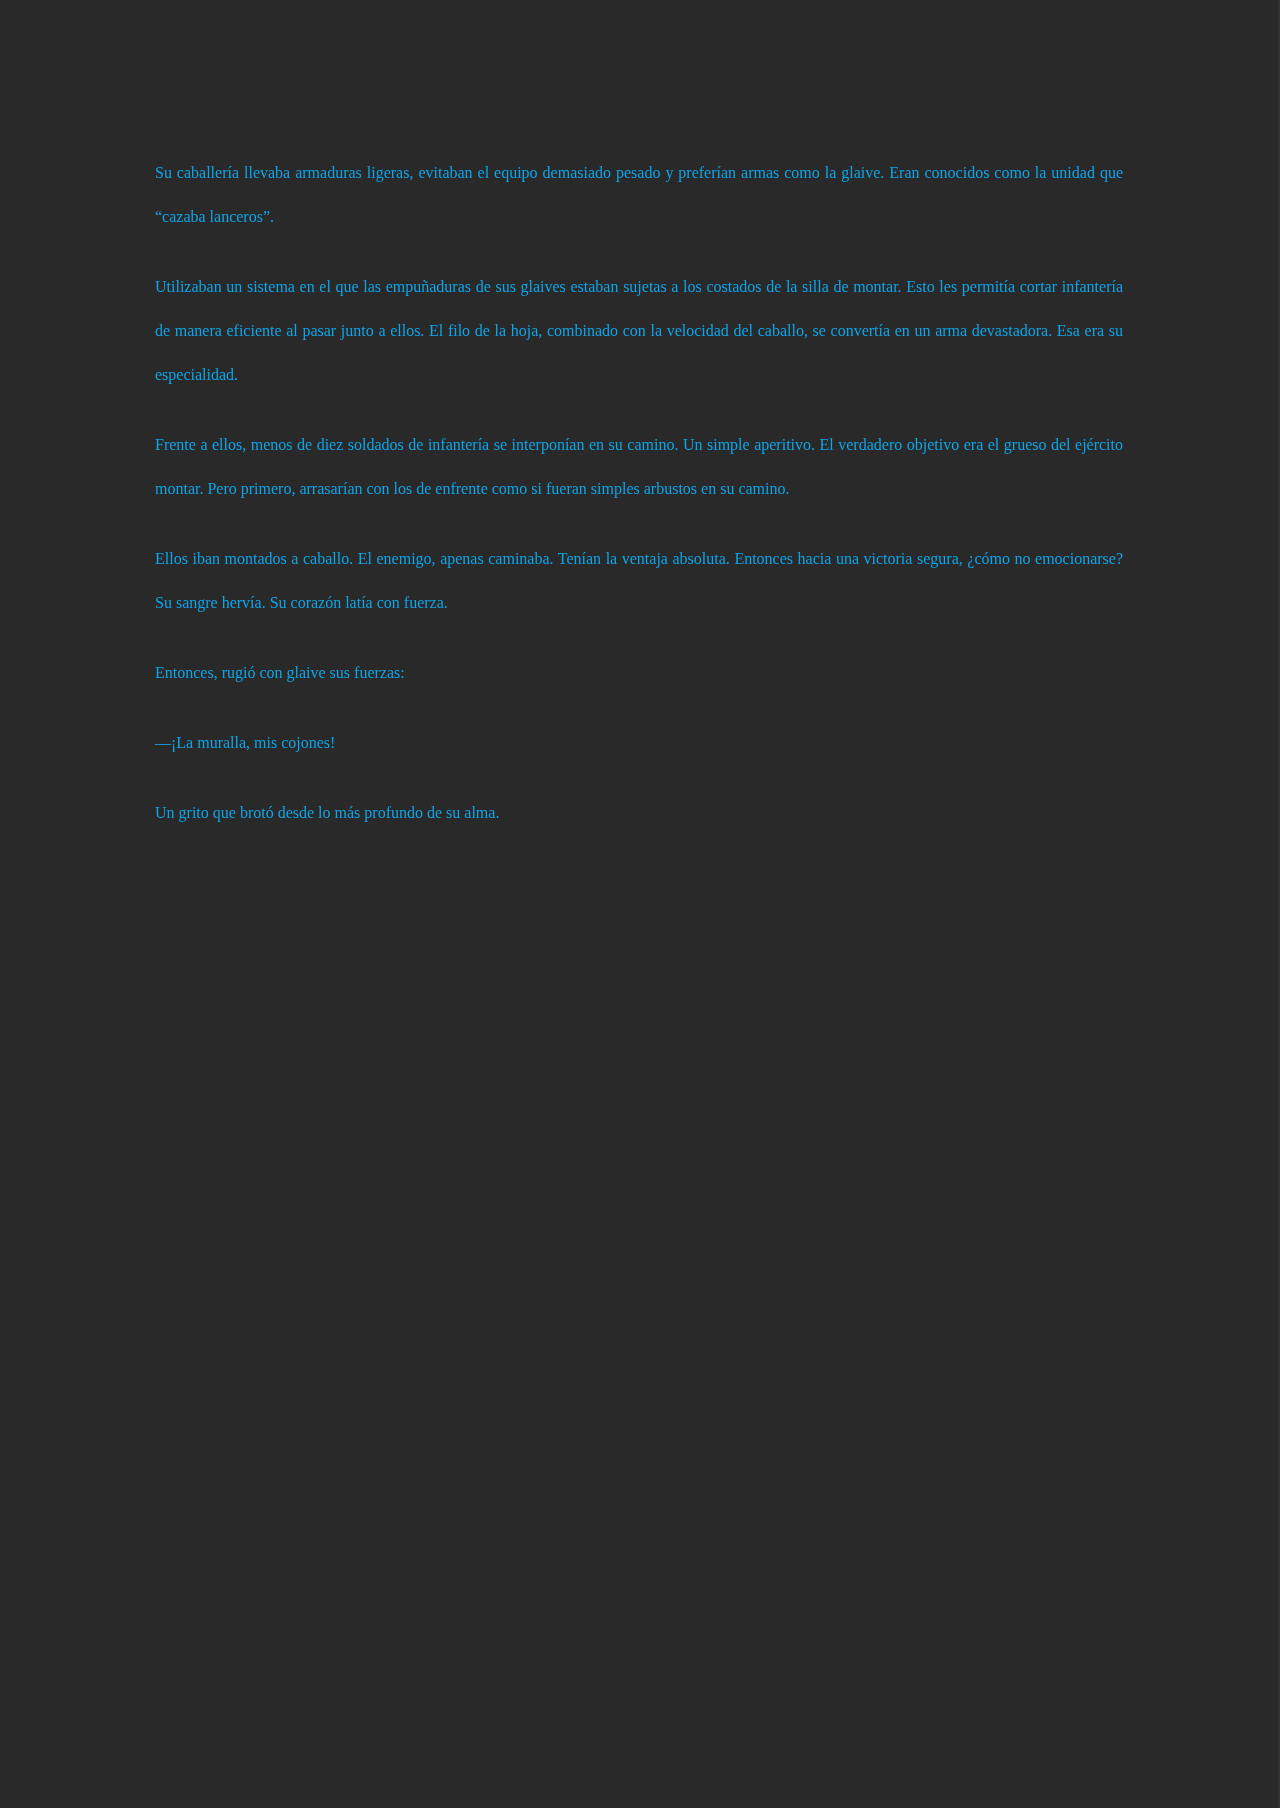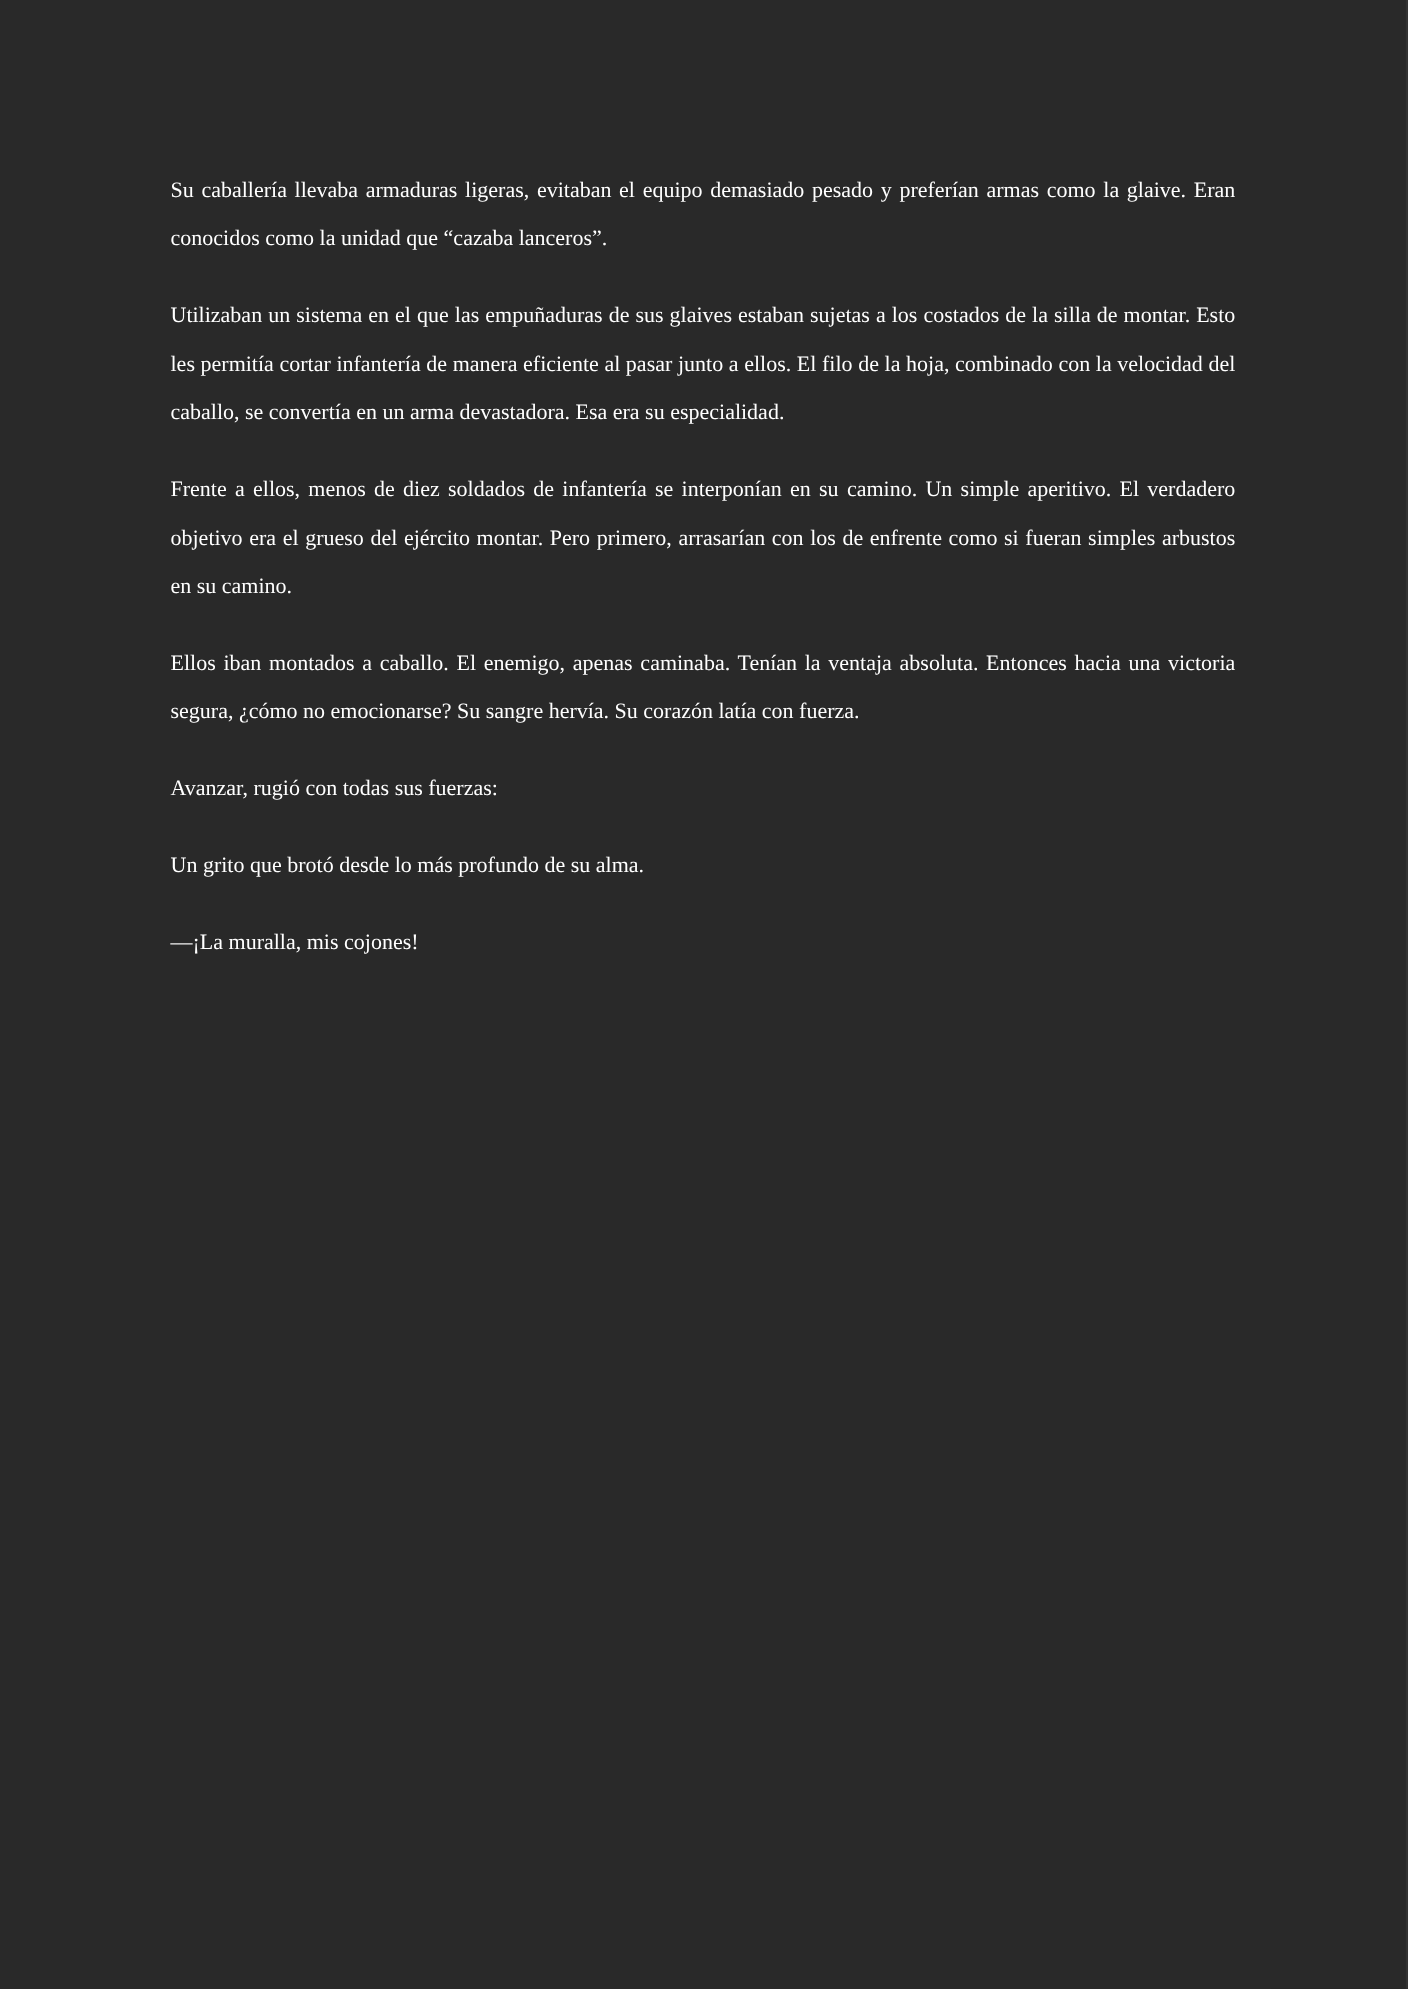--- a/index.html
+++ b/index.html
@@ -15,41 +15,41 @@
     }
     .reader {
       position: absolute;
       left: 155px;
       top: 151px;
       width: 968px;
     }
     .paragraph {
       margin: 0 0 26px 0;
       font-family: "Liberation Serif", "DejaVu Serif", serif;
-      font-size: 20px;
+      font-size: 16px;
       line-height: 44px;
-      color: #ffffff;
+      color: #0ea5e9;
       text-align: justify;
       text-justify: inter-word;
     }
     .edge-strip {
       position: absolute;
       right: 0;
       top: 0;
       width: 2px;
       height: 1808px;
       background: #333333;
     }
   </style>
 </head>
 <body>
 
 <main class="reader">
   <p class="paragraph">Su caballería llevaba armaduras ligeras, evitaban el equipo demasiado pesado y preferían armas como la glaive. Eran conocidos como la unidad que “cazaba lanceros”.</p>
   <p class="paragraph">Utilizaban un sistema en el que las empuñaduras de sus glaives estaban sujetas a los costados de la silla de montar. Esto les permitía cortar infantería de manera eficiente al pasar junto a ellos. El filo de la hoja, combinado con la velocidad del caballo, se convertía en un arma devastadora. Esa era su especialidad.</p>
   <p class="paragraph">Frente a ellos, menos de diez soldados de infantería se interponían en su camino. Un simple aperitivo. El verdadero objetivo era el grueso del ejército montar. Pero primero, arrasarían con los de enfrente como si fueran simples arbustos en su camino.</p>
   <p class="paragraph">Ellos iban montados a caballo. El enemigo, apenas caminaba. Tenían la ventaja absoluta. Entonces hacia una victoria segura, ¿cómo no emocionarse? Su sangre hervía. Su corazón latía con fuerza.</p>
-  <p class="paragraph">Avanzar, rugió con todas sus fuerzas:</p>
+  <p class="paragraph">Entonces, rugió con glaive sus fuerzas:</p>
+  <p class="paragraph">—¡La muralla, mis cojones!</p>
   <p class="paragraph">Un grito que brotó desde lo más profundo de su alma.</p>
-  <p class="paragraph">—¡La muralla, mis cojones!</p>
 </main>
 
 <div class="edge-strip"></div>
 
 </body></html>

